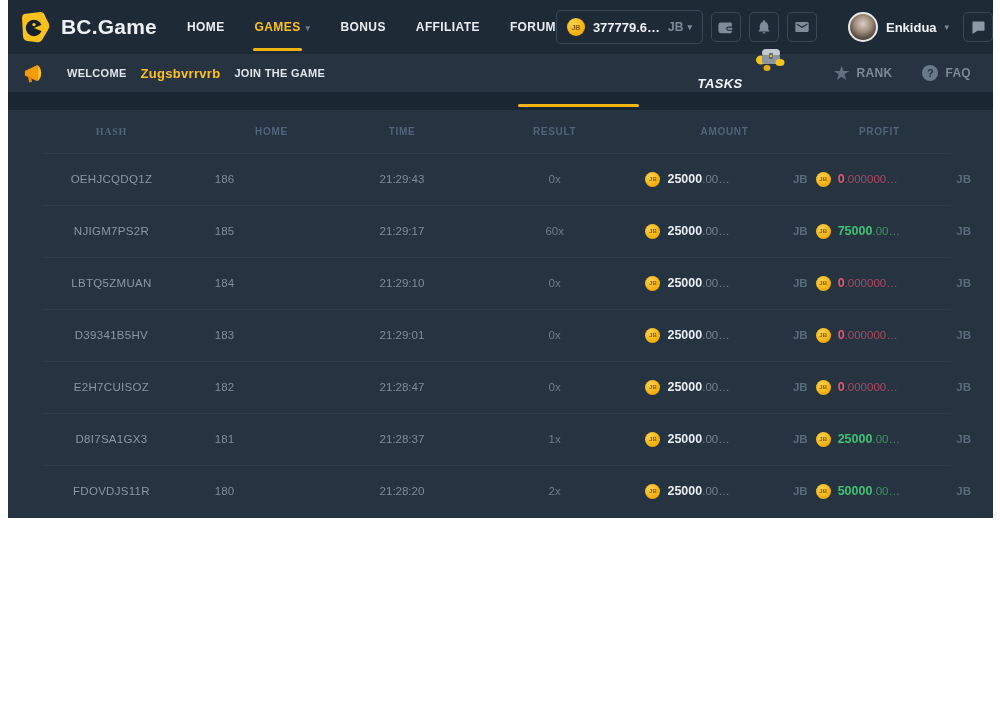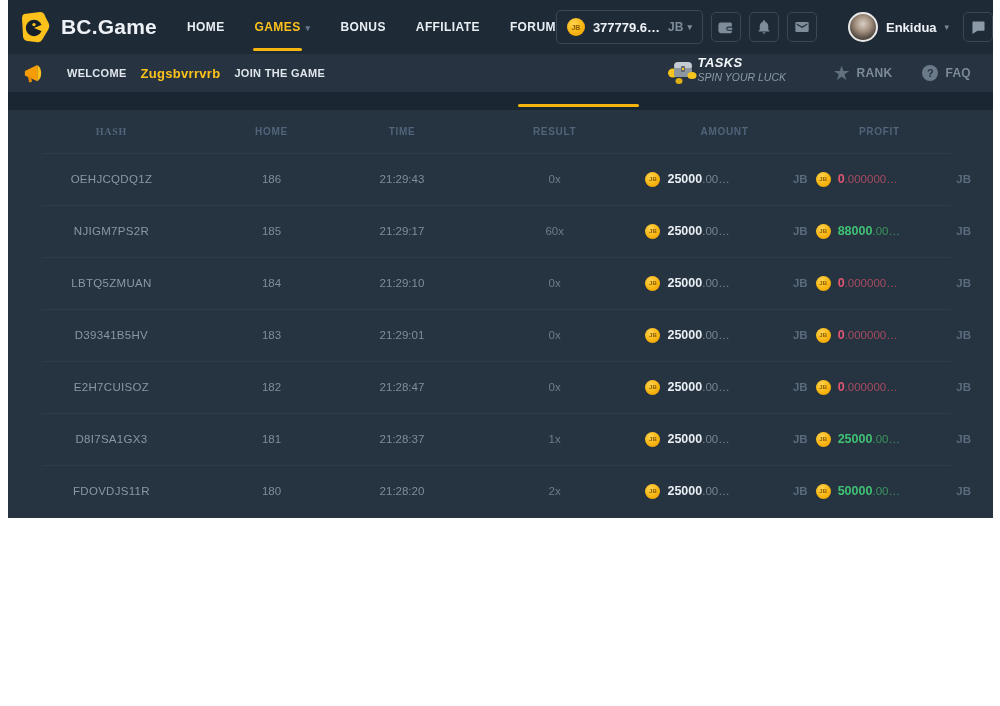--- a/index.html
+++ b/index.html
@@ -36,21 +36,21 @@
   .user-name { color:#eef2f6; font-size:13px; font-weight:bold; }
   .user-caret { color:#7d8b99; font-size:9px; }
   .chat-btn { margin-left:14px; }
 
   
   .banner { height:38px; background:#273340; display:flex; align-items:center; padding:0 14px; }
   .welcome { flex:1; display:flex; align-items:center; gap:14px; color:#dfe6ec; font-size:11px;
              font-weight:bold; letter-spacing:.3px; }
   .welcome .mega { margin-right:8px; display:flex; }
   .welcome-user { color:#fcc21b; font-size:13px; }
-  .tasks { display:flex; align-items:flex-start; cursor:pointer; }
+  .tasks { display:flex; align-items:flex-end; cursor:pointer;flex-direction:column; }
   .tasks-text { display:flex; flex-direction:column; line-height:1.15; }
   .tasks-title { color:#f2f5f8; font-size:13px; font-weight:bold; font-style:italic; letter-spacing:.4px; }
   .tasks-sub { color:#8b99a8; font-size:10.5px; font-style:italic; }
   .banner-right { display:flex; align-items:center; gap:30px; margin-left:48px; margin-right:8px; }
   .banner-link { display:flex; align-items:center; gap:7px; color:#7d8b99; font-size:12px;
                  font-weight:bold; cursor:pointer; letter-spacing:.3px; }
   .star-ic { color:#62717f; font-size:17px; line-height:1; }
   .q-ic { width:16px; height:16px; border-radius:50%; background:#6b7a89; color:#273340;
           font-size:11px; font-weight:bold; display:flex; align-items:center; justify-content:center; }
 
@@ -64,21 +64,21 @@
   .thead { height:43px; display:flex; align-items:center; }
   .th { color:#50647a; font-size:10px; font-weight:bold; letter-spacing:.7px; text-align:center; }
   .c1 { width:21%;font-family:Liberation Serif, serif; }  .c2 { width:11.5%; }  .c3 { width:15%; }  .c4 { width:16%; }
   .c5 { width:18.5%; } .c6 { width:18%; }
   .th.c6 { padding-right:50px; }
 
   .row { height:52px; display:flex; align-items:center; position:relative; cursor:pointer; }
   .row::before { content:''; position:absolute; top:0; left:34px; right:42px; height:1px; background:#2f3b49; }
   .cell { font-size:11.5px; }
   .c-hash   { width:21%;  text-align:center; color:#8a97a4; letter-spacing:.3px; }
-  .c-nonce  { width:11.5%; text-align:center; color:#7f8d9a; }
+  .c-nonce  { width:11.5%; text-align:left; color:#7f8d9a; }
   .c-time   { width:15%;  text-align:center; color:#7f8d9a; }
   .c-result { width:16%;  text-align:center; color:#6f7d8b; }
   .c-amount { width:18.5%; display:flex; align-items:center; padding-left:12px; padding-right:8px; }
   .c-profit { width:18%;  display:flex; align-items:center; padding-right:22px; }
   .coin { width:15px; height:15px; border-radius:50%; flex:0 0 auto; margin-right:7px;
           background:radial-gradient(circle at 38% 32%, #ffd34f 0%, #f7b511 55%, #e89b04 100%);
           color:#8a5a00; font-size:6px; font-weight:bold; display:flex; align-items:center; justify-content:center; }
   .coin-lg { width:18px; height:18px; font-size:7px; margin-right:0; }
   .num { flex:1; text-align:left; white-space:nowrap; }
   .amt-int { color:#e9eef3; font-weight:bold; font-size:12.5px; }
@@ -263,21 +263,21 @@
     <span class="cell c-nonce">185</span>
     <span class="cell c-time">21:29:17</span>
     <span class="cell c-result">60x</span>
     <span class="cell c-amount">
       <span class="coin">JB</span>
       <span class="num"><b class="amt-int">25000</b><span class="amt-frac">.00…</span></span>
       <span class="suffix">JB</span>
     </span>
     <span class="cell c-profit win">
       <span class="coin">JB</span>
-      <span class="num"><b class="p-int">88000</b><span class="p-frac">.00…</span></span>
+      <span class="num"><b class="p-int">75000</b><span class="p-frac">.00…</span></span>
       <span class="suffix">JB</span>
     </span>
   </div>
 
   <div class="row">
     <span class="cell c-hash">LBTQ5ZMUAN</span>
     <span class="cell c-nonce">184</span>
     <span class="cell c-time">21:29:10</span>
     <span class="cell c-result">0x</span>
     <span class="cell c-amount">

